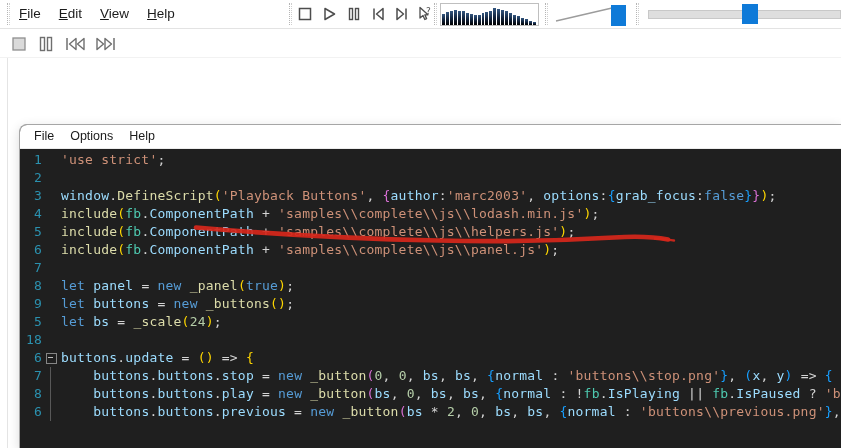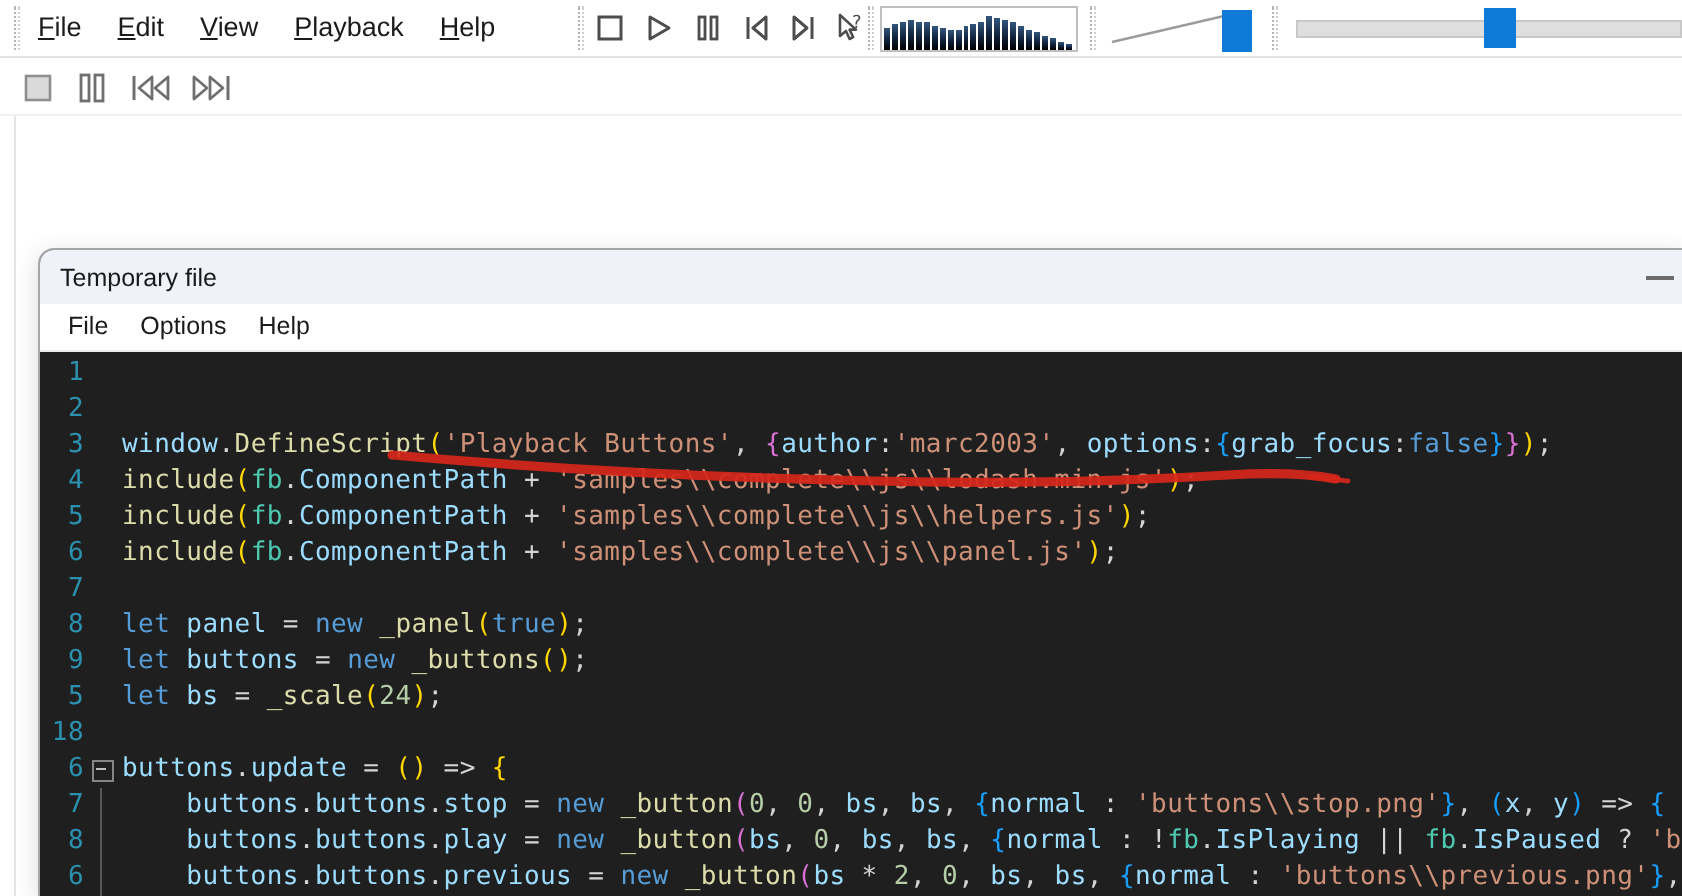--- a/index.html
+++ b/index.html
@@ -61,21 +61,20 @@
 </style>
 </head>
 <body>
 
 <div class="row1">
   <div class="grip" style="left:7px"></div>
   <div class="menubar-app">
       <span class="menu-item"><u>F</u>ile</span>
       <span class="menu-item"><u>E</u>dit</span>
       <span class="menu-item"><u>V</u>iew</span>
-      <span class="menu-item"><u>P</u>layback</span>
       <span class="menu-item"><u>H</u>elp</span>
     </div>
   <div class="grip" style="left:289px"></div>
 
   <span class="tbtn" style="left:296px">
     <svg width="18" height="18">
       <rect x="3.5" y="3.5" width="11" height="11" fill="none" stroke="#4d4d4d" stroke-width="1.5"></rect>
       </svg>
     </span>
   <span class="tbtn" style="left:320px">
@@ -173,33 +172,30 @@
       <polygon points="4,4.5 10.5,10 4,15.5" fill="none" stroke="#6f6f6f" stroke-width="1.4" stroke-linejoin="round"></polygon>
       <polygon points="12,4.5 18.5,10 12,15.5" fill="none" stroke="#6f6f6f" stroke-width="1.4" stroke-linejoin="round"></polygon>
       <line x1="21" y1="4" x2="21" y2="16" stroke="#6f6f6f" stroke-width="1.5"></line>
       </svg>
     </span>
 </div>
 
 <div class="vline"></div>
 
 <div class="win">
-  <div class="titlebar">
-    <span>Temporary file</span>
-    <span class="min-btn"></span>
-  </div>
   <div class="win-menubar">
       <span class="win-menu-item">File</span>
       <span class="win-menu-item">Options</span>
       <span class="win-menu-item">Help</span>
     </div>
   <div class="editor">
       <div class="cl">
         <span class="ln">1</span>
         <span class="fold"></span>
+        <span class="codetxt"><span style="color: rgb(206, 145, 120);">'use strict'</span><span style="color: rgb(212, 212, 212);">;</span></span>
       </div>
       <div class="cl">
         <span class="ln">2</span>
         <span class="fold"></span>
         <span class="codetxt"></span>
       </div>
       <div class="cl">
         <span class="ln">3</span>
         <span class="fold"></span>
         <span class="codetxt"><span style="color: rgb(156, 220, 254);">window</span><span style="color: rgb(212, 212, 212);">.</span><span style="color: rgb(220, 220, 170);">DefineScript</span><span style="color: rgb(255, 215, 0);">(</span><span style="color: rgb(206, 145, 120);">'Playback Buttons'</span><span style="color: rgb(212, 212, 212);">, </span><span style="color: rgb(218, 112, 214);">{</span><span style="color: rgb(156, 220, 254);">author</span><span style="color: rgb(212, 212, 212);">:</span><span style="color: rgb(206, 145, 120);">'marc2003'</span><span style="color: rgb(212, 212, 212);">, </span><span style="color: rgb(156, 220, 254);">options</span><span style="color: rgb(212, 212, 212);">:</span><span style="color: rgb(23, 159, 255);">{</span><span style="color: rgb(156, 220, 254);">grab_focus</span><span style="color: rgb(212, 212, 212);">:</span><span style="color: rgb(86, 156, 214);">false</span><span style="color: rgb(23, 159, 255);">}</span><span style="color: rgb(218, 112, 214);">}</span><span style="color: rgb(255, 215, 0);">)</span><span style="color: rgb(212, 212, 212);">;</span></span>

